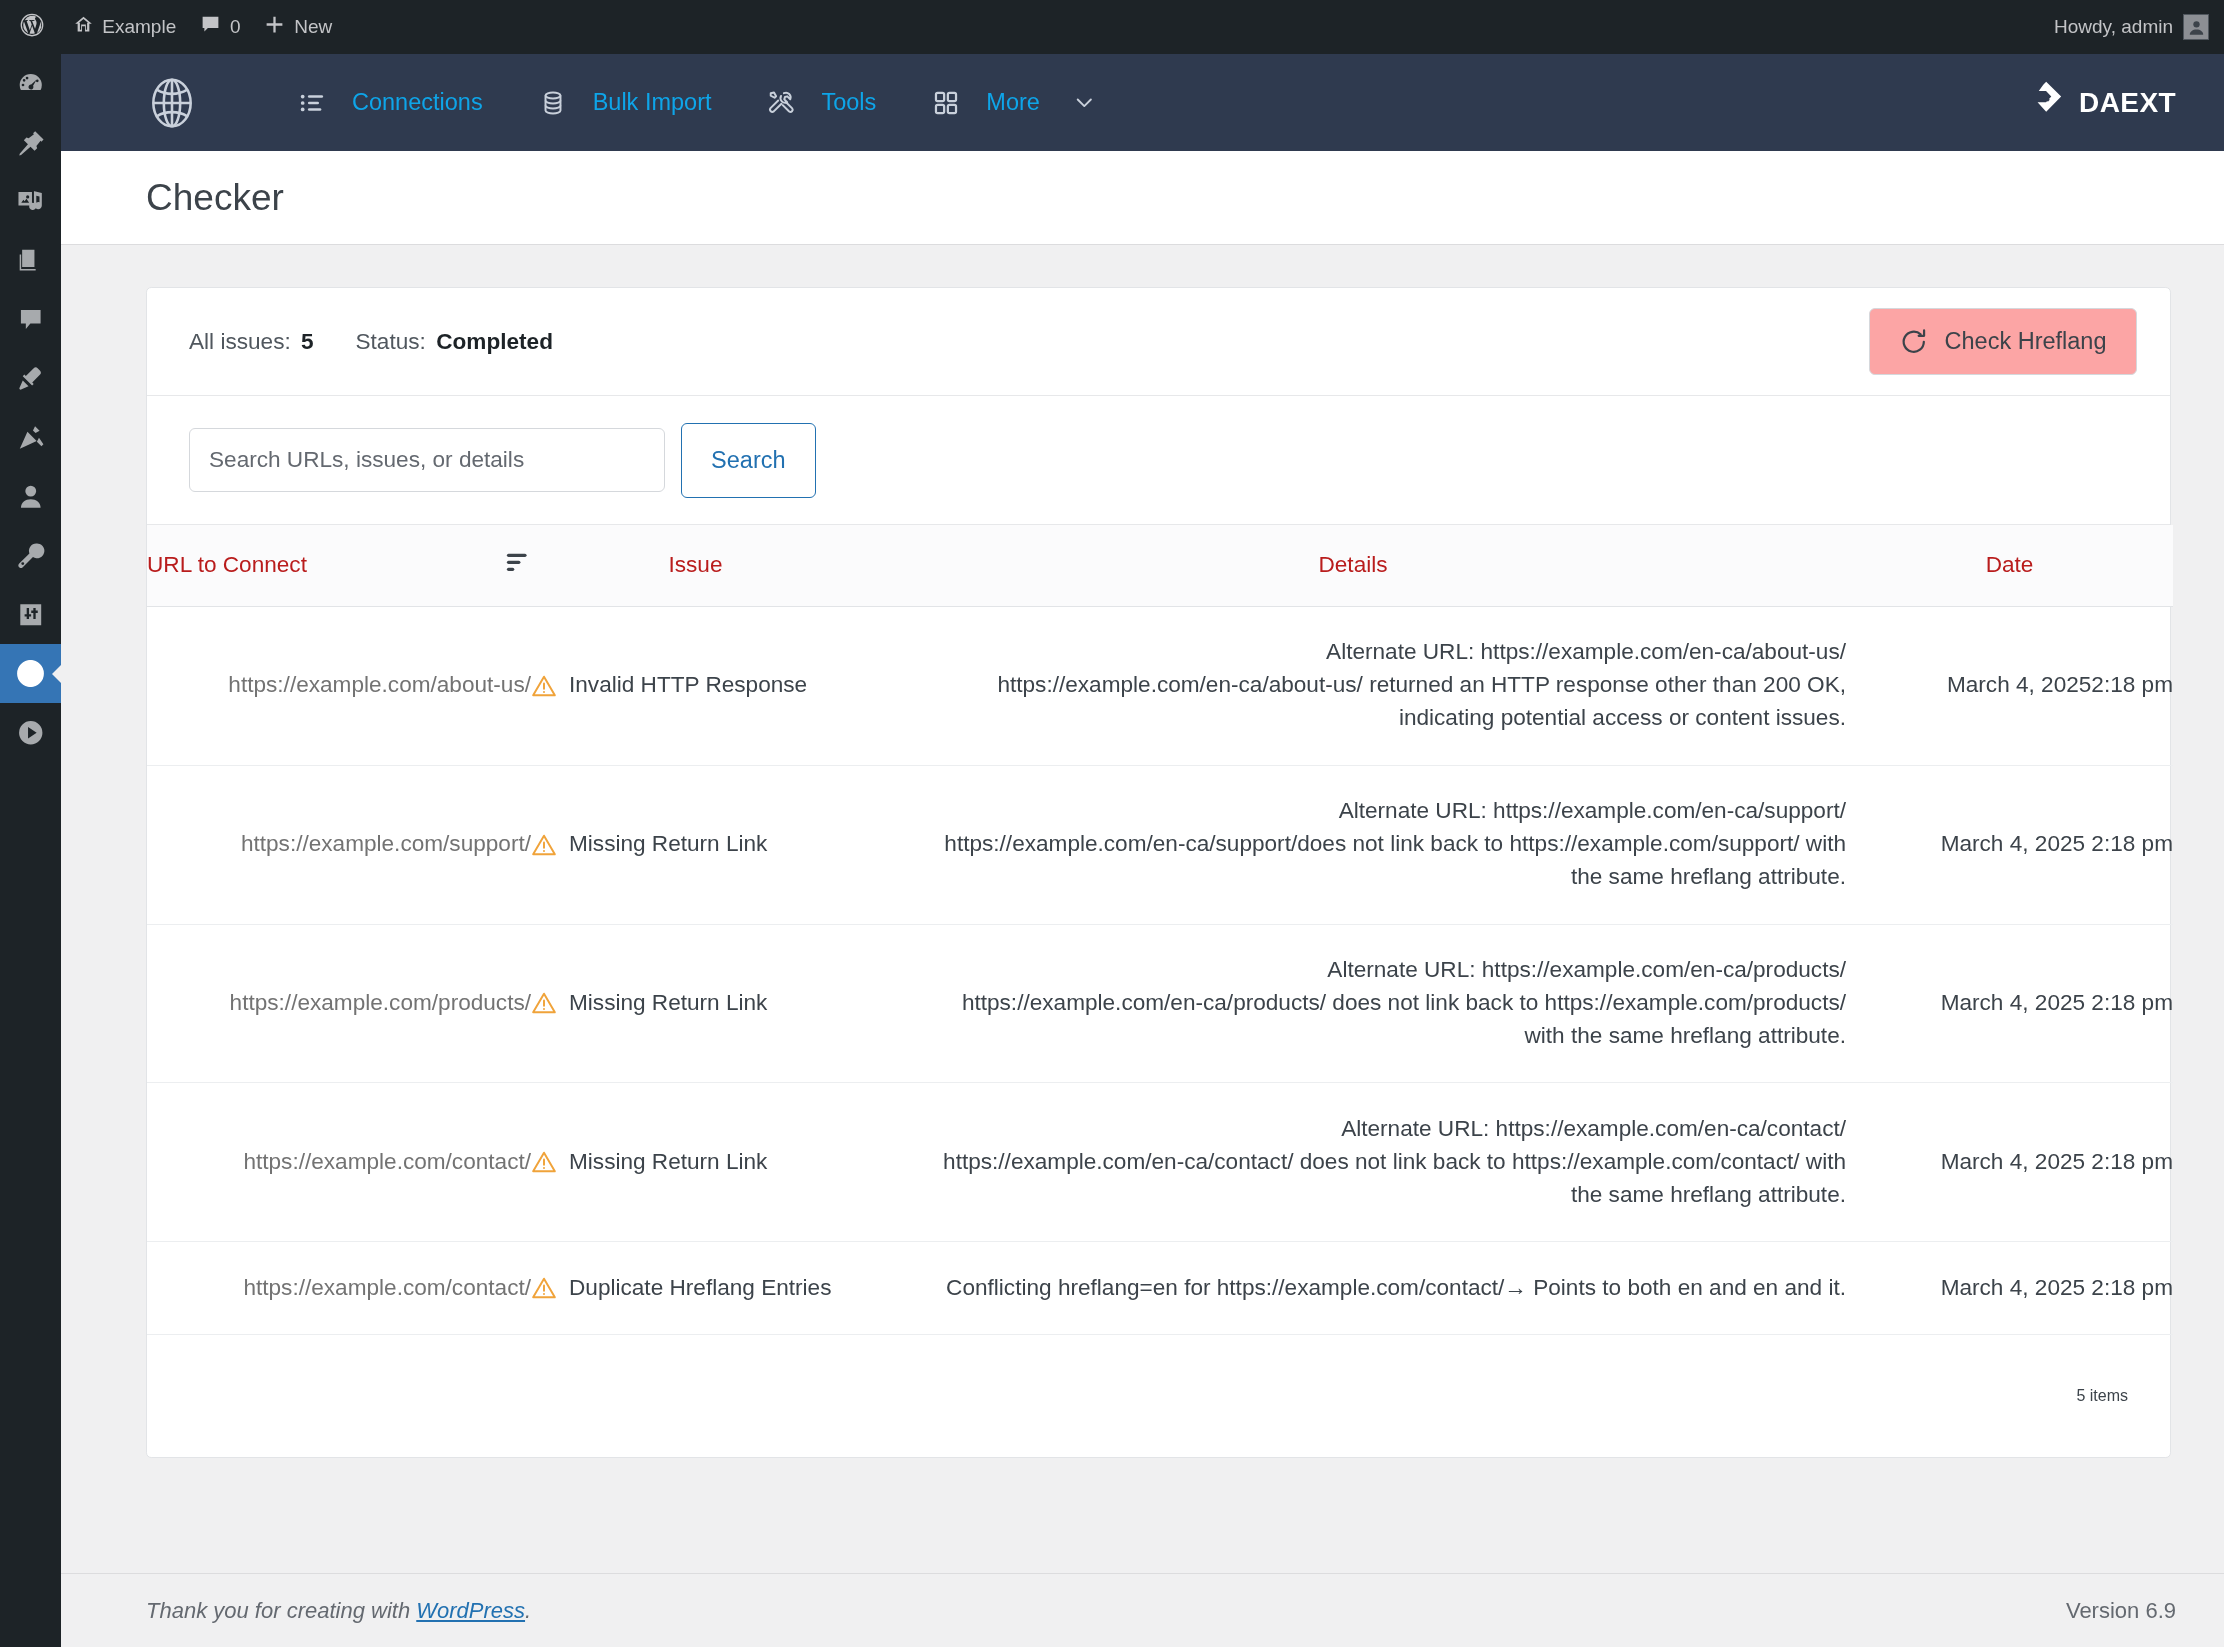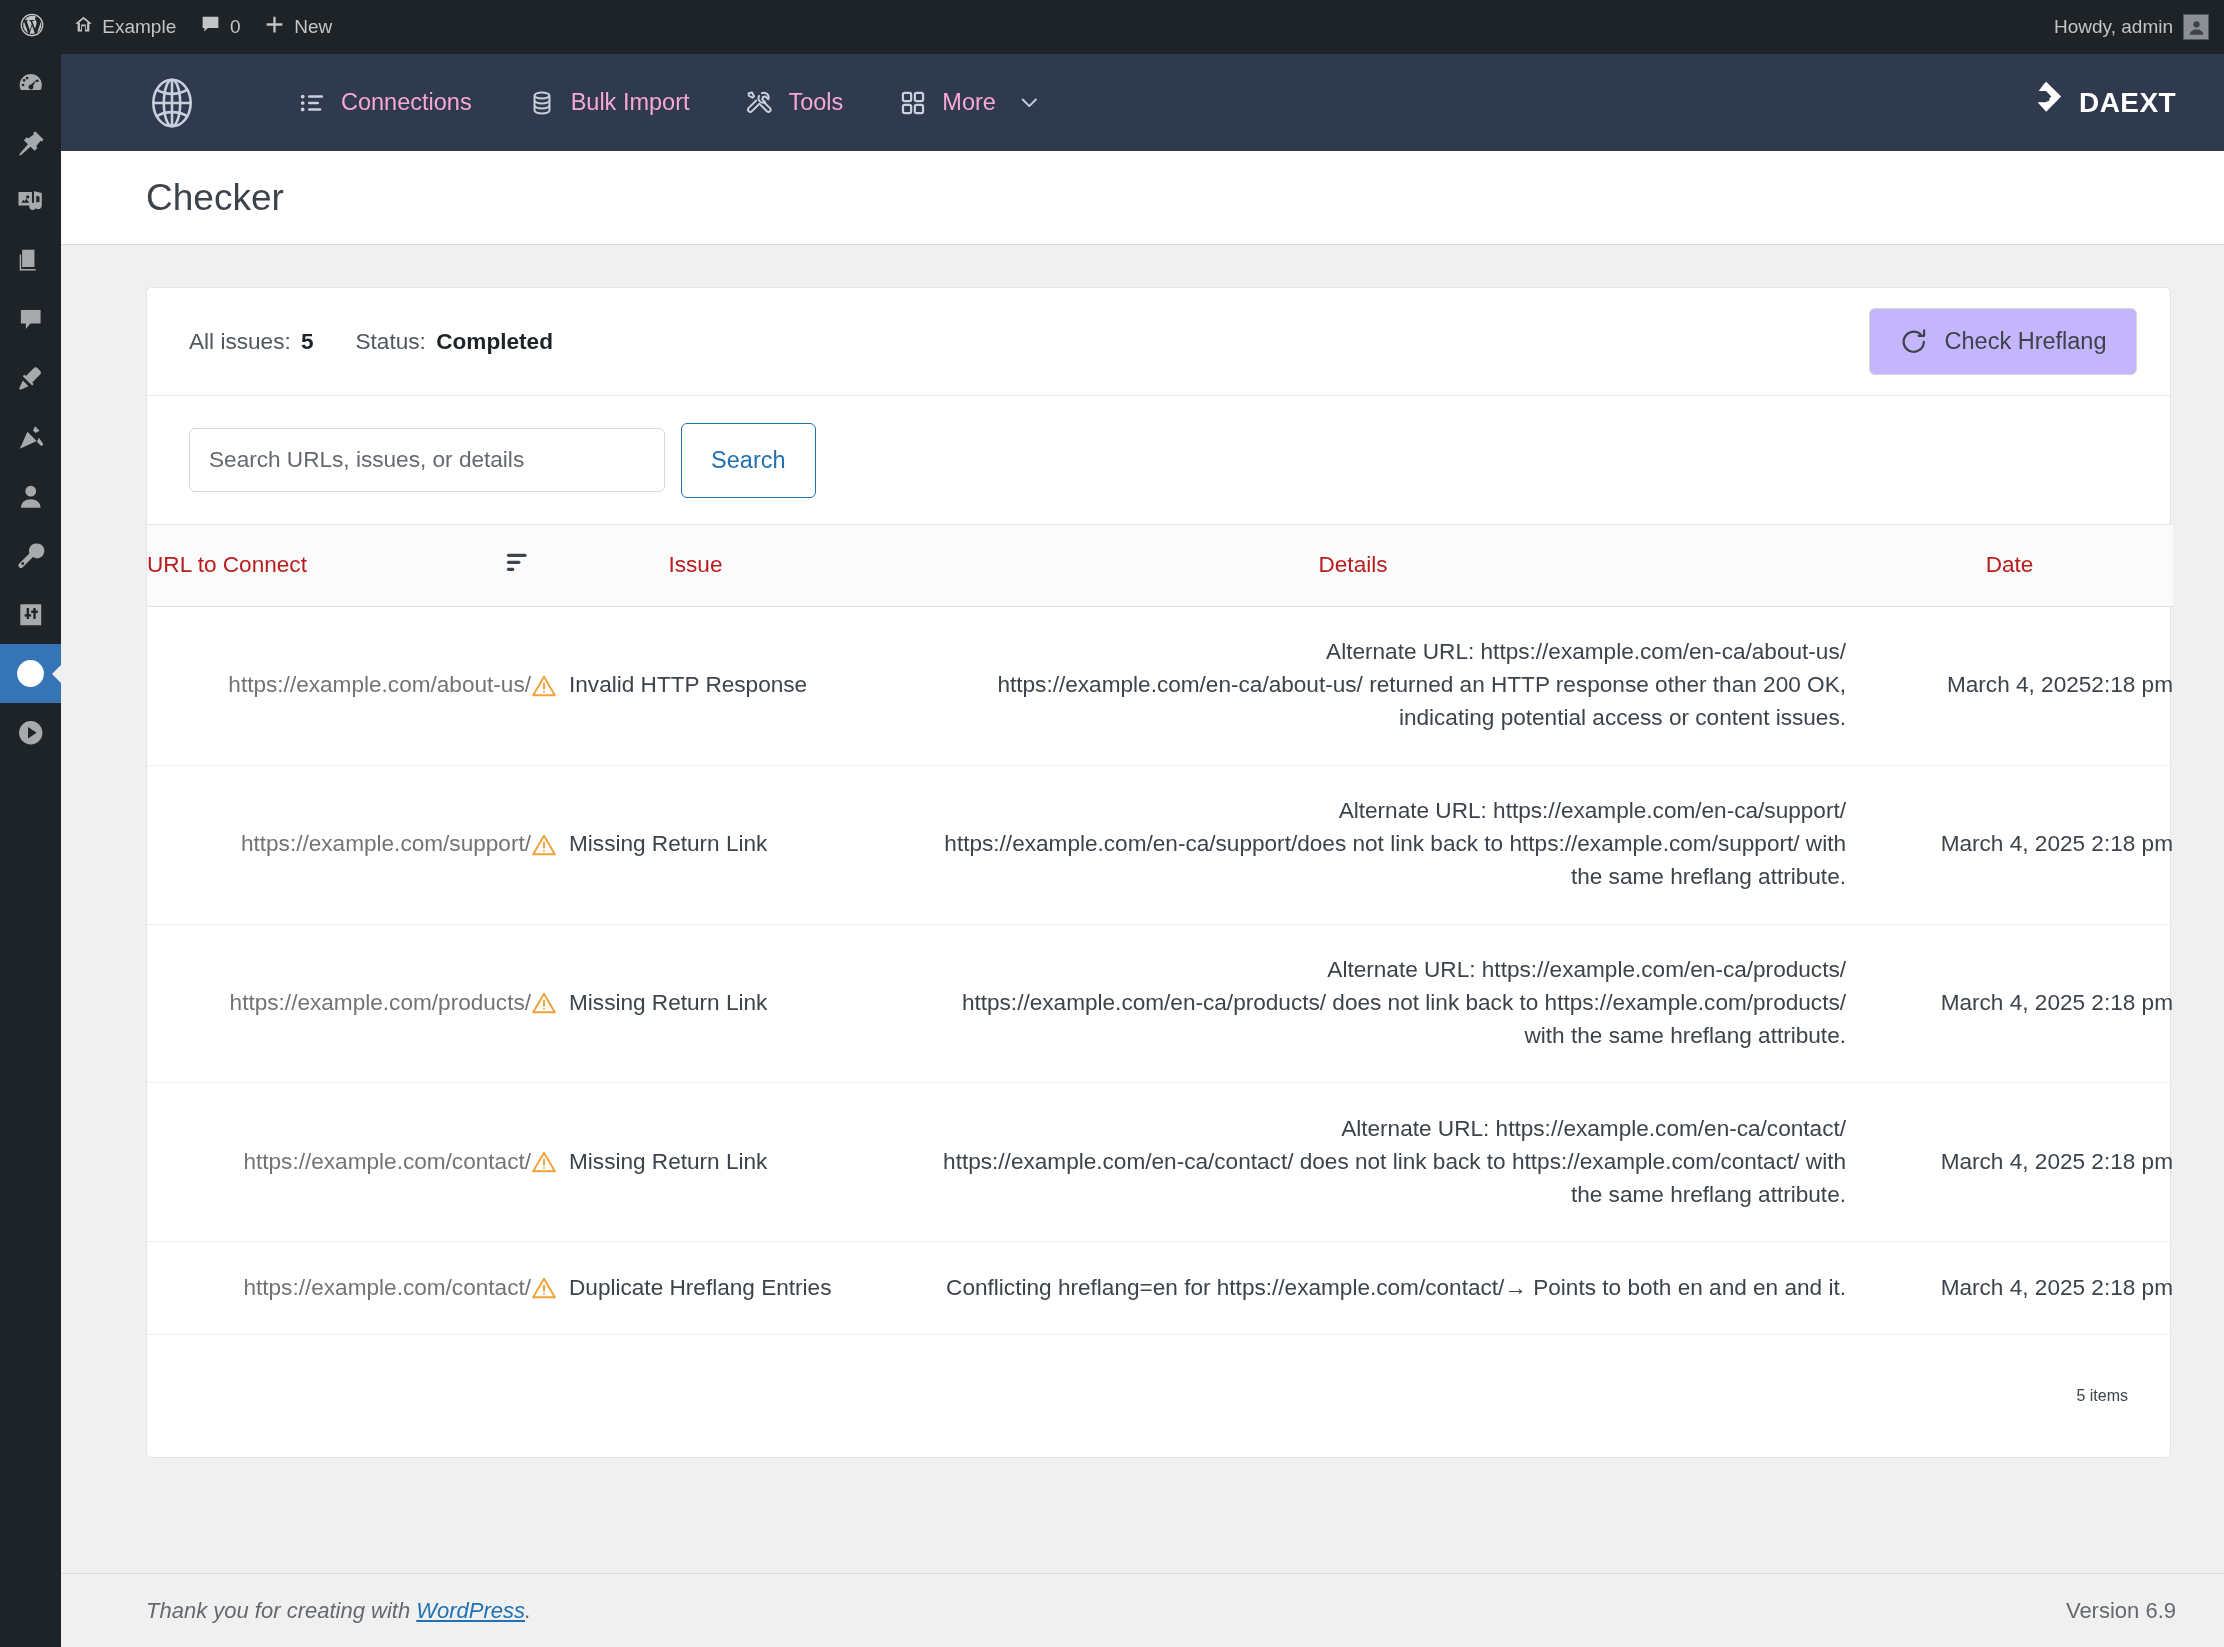--- a/index.html
+++ b/index.html
@@ -70,22 +70,22 @@
   
   .plugin-nav {
     height: 97px; background: #2f3a4f;
     display: flex; align-items: center;
     padding: 0 49px 0 83px;
     color: #c9d0db;
   }
   .plugin-globe { margin-right: 70px; display: flex; align-items: center; }
   .plugin-globe svg { display:block; }
   .pnav-item {
-    display: flex; align-items: center; gap: 15px;
-    font-size: 23.5px; color: #f9a8d4;
+    display: flex; align-items: center; gap: 26px;
+    font-size: 23.5px; color: #0ea5e9;
     padding: 0 28px; height: 97px; cursor: pointer;
     white-space: nowrap;
   }
   .pnav-item svg { display: block; flex: 0 0 auto; }
   .daext-logo {
     margin-left: auto; display: flex; align-items: center; gap: 14px;
     color: #ffffff; font-size: 28px; font-weight: bold; letter-spacing: 0.4px;
     cursor: pointer;
   }
 
@@ -111,21 +111,21 @@
     border-bottom: 0.9px solid #e7e8ea;
   }
   .summary { display: flex; align-items: baseline; gap: 10.4px; font-size: 22.6px; color: #3c434a; }
   .summary .lbl { color: #50575e; }
   .summary .val { font-weight: bold; color: #1d2327; }
   .summary .sp { width: 21px; display:inline-block; }
   .btn-check {
     margin-left: auto;
     display: flex; align-items: center; gap: 15.6px;
     border: 0.9px solid #d5d8dc; border-radius: 6px;
-    background: #c4b5fd; color: #3c434a;
+    background: #fca5a5; color: #3c434a;
     font-size: 23.5px; padding: 17.4px 29.5px;
     cursor: pointer;
   }
   .btn-check svg { display: block; }
 
   .card-search {
     height: 129px; display: flex; align-items: center;
     padding: 0 42px;
     border-bottom: 0.9px solid #e7e8ea;
   }

